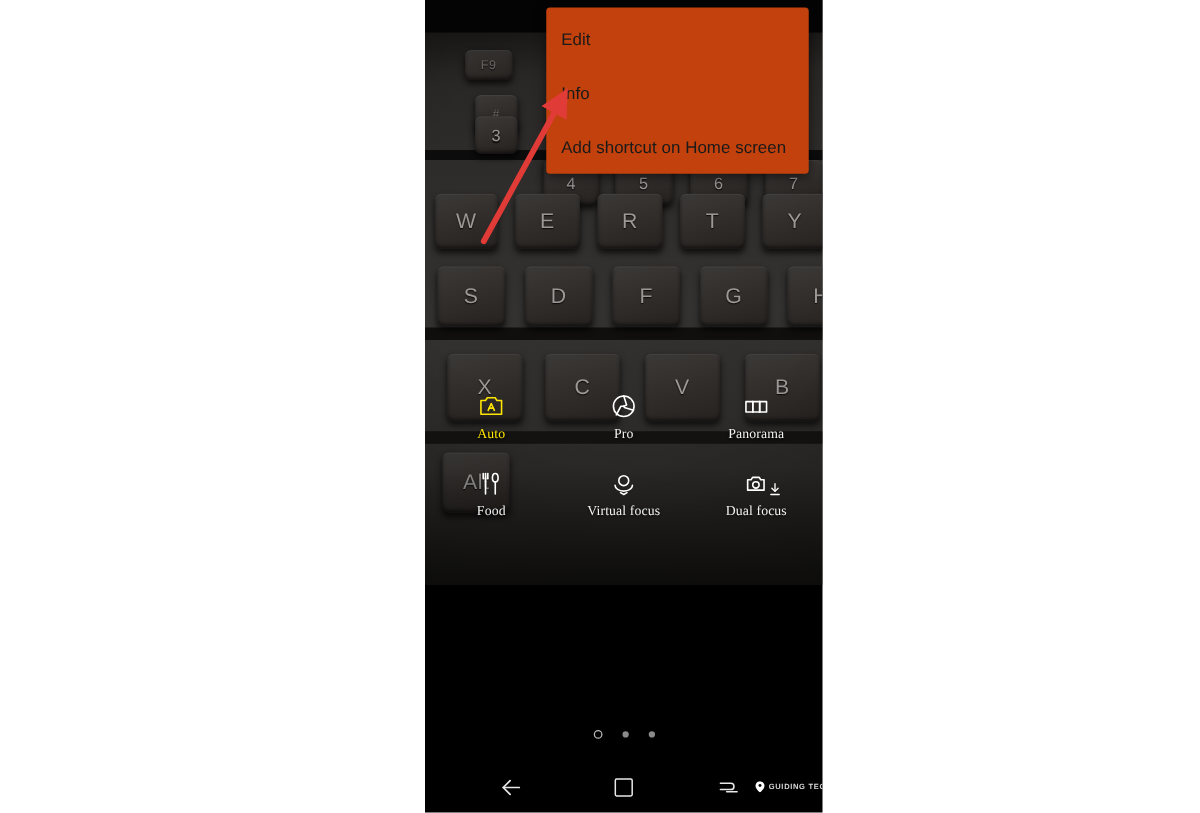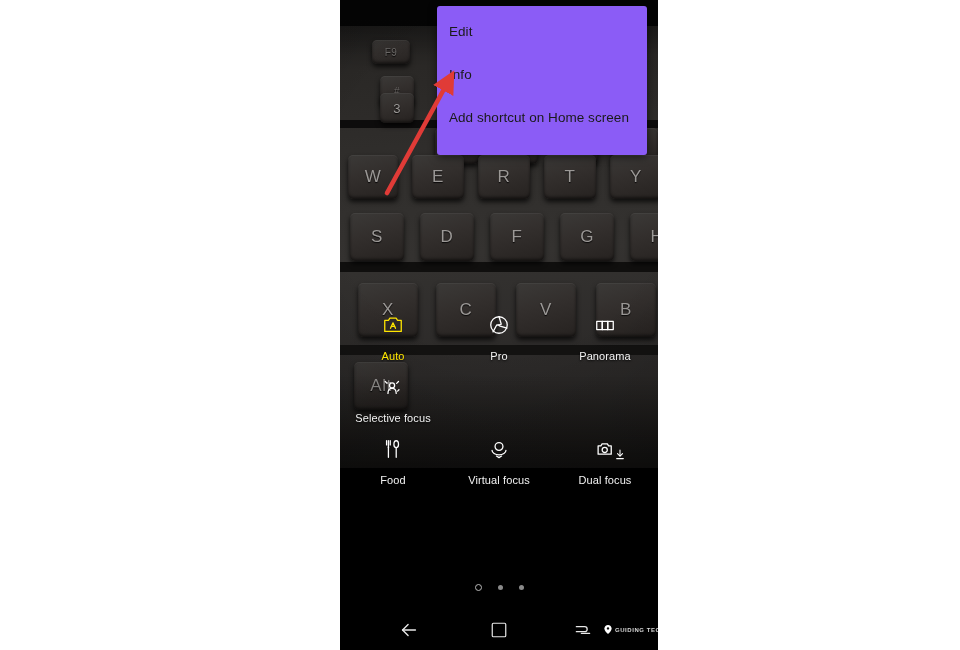--- a/index.html
+++ b/index.html
@@ -109,24 +109,24 @@
     box-sizing: border-box;
   }
   .mode-icon {
     height: 26px;
     display: flex;
     align-items: center;
     justify-content: center;
     position: relative;
   }
   .mode-label {
-    margin-top: 12px;
+    margin-top: 3px;
     font-size: 11px;
     color: #f2f2f2;
-    font-family: Liberation Sans, sans-serif;
+    font-family: Liberation Serif, serif;
     text-shadow: 0 1px 2px rgba(0,0,0,.9);
     white-space: nowrap;
     letter-spacing: .1px;
   }
   .mode-cell.active .mode-label { color: #ffe600; }
   .dl-badge {
     position: absolute;
     right: -9px;
     bottom: -2px;
   }
@@ -188,24 +188,24 @@
     font-weight: 700;
     white-space: nowrap;
   }
 
   
   #context-menu {
     position: absolute;
     left: 97px;       
     top: 6px;
     width: 210px;
-    background: #8b5cf6;
+    background: #c2410c;
     border-radius: 3px;
     box-shadow: 0 2px 9px rgba(0,0,0,.55);
-    padding: 4px 0 16px 0;
+    padding: 4px 0 0 0;
     z-index: 30;
   }
   .menu-item {
     height: 43px;
     display: flex;
     align-items: center;
     padding-left: 12px;
     font-size: 13.5px;
     color: #1a1a1a;
     font-family: "Liberation Sans", sans-serif;
@@ -291,32 +291,20 @@
                 <path d="M9 8 V17"></path>
                 <path d="M15 8 V17"></path>
                 <path d="M9 8 L9 17"></path>
                 <path d="M15 8 L15 17"></path>
               </svg>
             </div>
             <div class="mode-label">Panorama</div>
           </div>
         </div>
         <div class="mode-row">
-          <div class="mode-cell">
-            <div class="mode-icon">
-              <svg width="22" height="22" viewBox="0 0 24 24" fill="none" stroke="#ffffff" stroke-width="1.4" stroke-linecap="round" stroke-linejoin="round">
-                <path d="M11 7.5 A2.7 2.7 0 1 1 11 13 A2.7 2.7 0 1 1 11 7.5 Z"></path>
-                <path d="M6.5 19 C6.5 15 8.6 13.4 11 13.4 C13.4 13.4 15.5 15 15.5 19"></path>
-                <path d="M3.5 6 L5.5 8"></path>
-                <path d="M18 6 L16 8"></path>
-                <path d="M18.5 15 L17 16.5"></path>
-              </svg>
-            </div>
-            <div class="mode-label">Selective focus</div>
-          </div>
         </div>
         <div class="mode-row">
           <div class="mode-cell">
             <div class="mode-icon">
               <svg width="22" height="22" viewBox="0 0 24 24" fill="none" stroke="#ffffff" stroke-width="1.4" stroke-linecap="round" stroke-linejoin="round">
                 <path d="M7 3 V10"></path>
                 <path d="M5 3 V7.6"></path>
                 <path d="M9 3 V7.6"></path>
                 <path d="M7 10 V21"></path>
                 <path d="M15.5 3 C13.6 3 13 5.2 13 7 C13 9.2 14.2 10.4 15.5 10.4 C16.8 10.4 18 9.2 18 7 C18 5.2 17.4 3 15.5 3 Z"></path>

